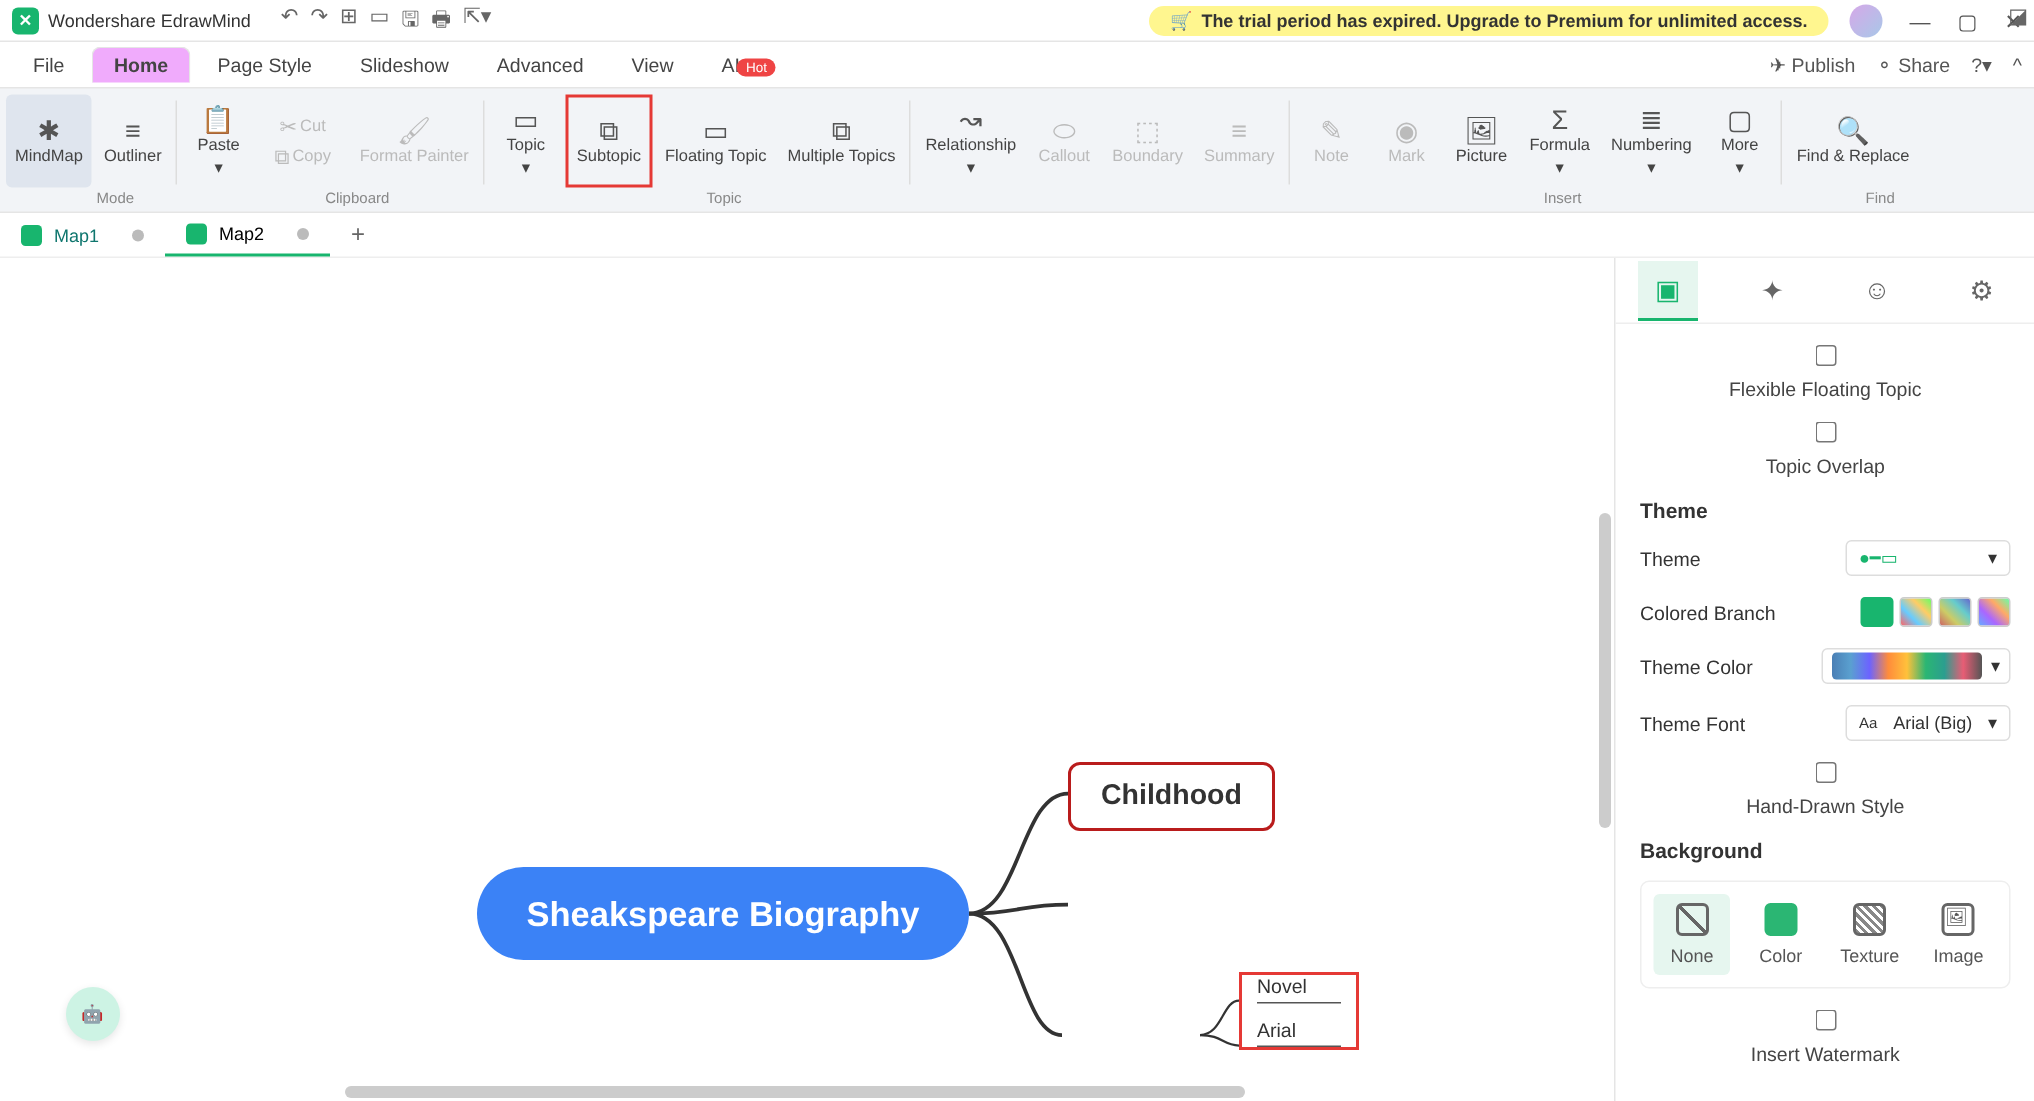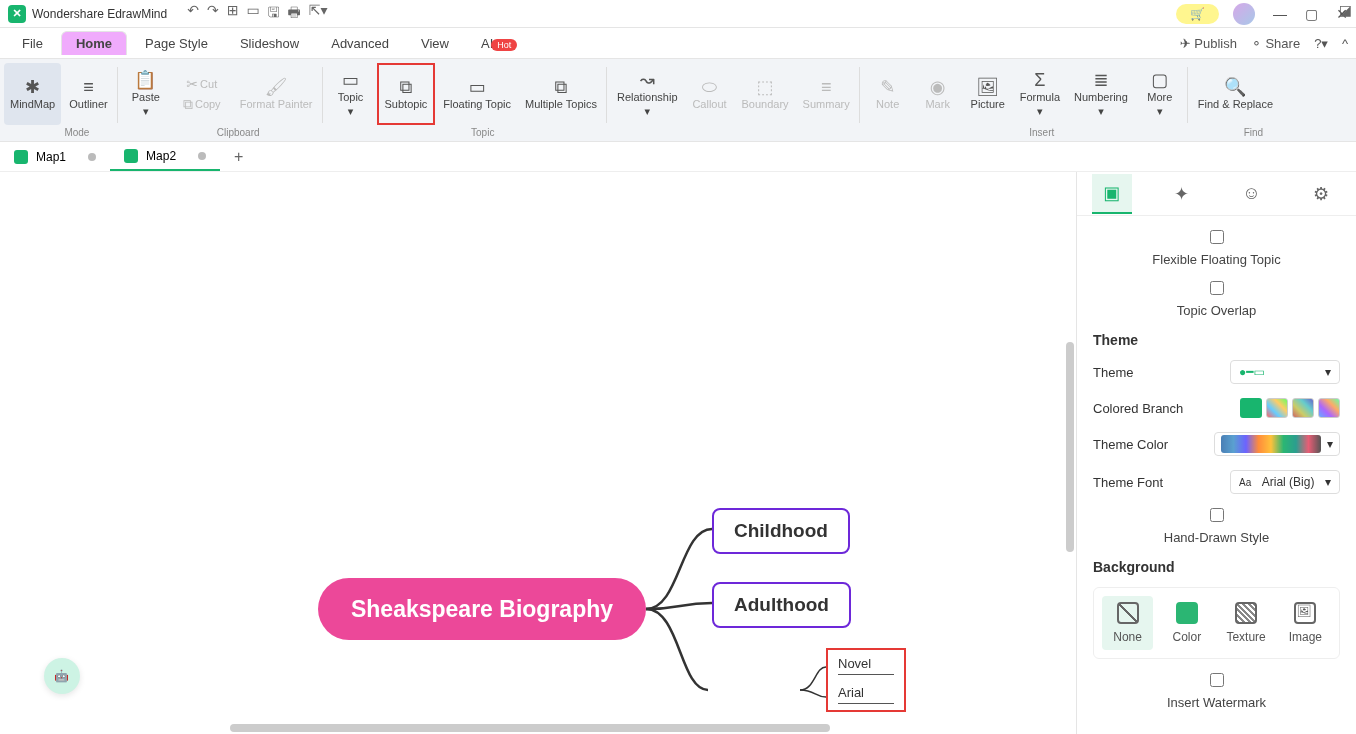--- a/index.html
+++ b/index.html
@@ -23,21 +23,21 @@
 .rgroup:last-child:after{display:none;}
 .rrow { display:flex; gap:2px; flex:1;}
 .rbtn { display:flex; flex-direction:column; align-items:center; justify-content:center; min-width:48px; padding:4px 6px; cursor:pointer; font-size:11px; color:#444; gap:2px;}
 .rbtn .ico { font-size:18px; line-height:1; color:#555;}
 .rbtn.sel { background:#dfe5ee; border-radius:4px;}
 .rbtn.disabled { color:#bbb; }
 .rbtn.disabled .ico { color:#bbb;}
 .rbtn.highlight { border:2px solid #e53935; }
 .rlabel { font-size:10px; color:#888; padding:2px 0 3px 0;margin-left:36px;}
 .tabsbar { height:30px; background:#fff; border-bottom:1px solid #eee; display:flex; align-items:center;}
-.doctab { display:flex; align-items:center; gap:8px; padding:0 14px; height:100%; font-size:12px; color:#000000; position:relative;}
+.doctab { display:flex; align-items:center; gap:8px; padding:0 14px; height:100%; font-size:12px; color:#0f766e; position:relative;}
 .doctab .dot { width:8px;height:8px;border-radius:50%;background:#bbb;margin-left:14px;}
 .doctab.active { border-bottom:2px solid #18b56e; color:#000;}
 .dtab-icon { width:14px;height:14px;background:#18b56e;border-radius:3px;}
 .addtab { margin-left:6px; font-size:16px; color:#666; cursor:pointer; padding:0 8px;}
 .workspace { position:relative; height:562px; display:flex; }
 .canvas { flex:1; position:relative; background:#fff; overflow:hidden;}
 .panel { width:280px; border-left:1px solid #e5e5e5; background:#fff; display:flex; flex-direction:column;}
 .ptabs { height:44px; display:flex; align-items:center; justify-content:space-around; border-bottom:1px solid #eee;}
 .ptab { width:40px; height:40px; display:flex;align-items:center;justify-content:center; color:#666; font-size:18px; cursor:pointer;}
 .ptab.active { background:#e6f6ef; border-bottom:2px solid #18b56e; color:#18b56e;}
@@ -49,26 +49,26 @@
 .pselect { border:1px solid #ddd; border-radius:4px; padding:4px 8px; font-size:12px; min-width:110px; display:flex; align-items:center; justify-content:space-between; gap:6px;}
 .swatches { display:flex; gap:4px;}
 .sw { width:22px; height:20px; border:1px solid #ccc; border-radius:3px;}
 .sw.sel{border:2px solid #18b56e;}
 .colstrip { height:18px; width:100px; background:linear-gradient(90deg,#4a7fb5,#5aa0d0,#6c63ff,#ff8c3b,#ffc13b,#2bb673,#2b9e8f,#e85d75,#555); border-radius:3px;}
 .bgopts { display:flex; gap:8px; border:1px solid #eee; border-radius:6px; padding:8px;}
 .bgopt { flex:1; display:flex; flex-direction:column; align-items:center; gap:6px; font-size:12px; color:#555; padding:6px 0; cursor:pointer; border-radius:4px;}
 .bgopt.sel { background:#e6f6ef;}
 .bgico { width:22px;height:22px; border:2px solid #666; border-radius:4px; position:relative;}
 
-.central { position:absolute; left:318px; top:406px; width:328px; height:62px; background:#ec4899; border-radius:32px; color:#fff; font-size:23px; font-weight:600; display:flex;align-items:center;justify-content:center;}
-.node { position:absolute; border:2px solid #6d28d9; border-radius:8px; padding:10px 20px; font-size:19px; font-weight:600; background:#fff;}
+.central { position:absolute; left:318px; top:406px; width:328px; height:62px; background:#3b82f6; border-radius:32px; color:#fff; font-size:23px; font-weight:600; display:flex;align-items:center;justify-content:center;}
+.node { position:absolute; border:2px solid #b91c1c; border-radius:8px; padding:10px 20px; font-size:19px; font-weight:600; background:#fff;}
 .n1 { left:712px; top:336px;}
 .n2 { left:712px; top:410px;}
 .n3 { left:708px; top:497px; padding:10px 26px;}
-.subgrp { position:absolute; left:826px; top:476px; width:80px; height:64px; border:2px solid #e53935; display:flex; flex-direction:column; justify-content:center; gap:10px; padding:0 10px;}
+.subgrp { position:absolute; left:826px; top:476px; width:80px; height:52px; border:2px solid #e53935; display:flex; flex-direction:column; justify-content:center; gap:10px; padding:0 10px;}
 .subitem { border-bottom:1px solid #555; font-size:13px; padding-bottom:3px;}
 
 .connectors { position:absolute; left:0; top:0; pointer-events:none;}
 .chat-fab { position:absolute; left:44px; bottom:40px; width:36px;height:36px; border-radius:50%; background:#cdf3e4; display:flex;align-items:center;justify-content:center; box-shadow:0 2px 6px rgba(0,0,0,.1);}
 .vscroll { position:absolute; right:2px; top:170px; width:8px; height:210px; background:#ccc; border-radius:4px;}
 .hscroll { position:absolute; left:230px; bottom:2px; width:600px; height:8px; background:#ccc; border-radius:4px;}
 .panel-toggle{position:absolute;right:4px;top:2px;font-size:14px;color:#666;}
 .tiny{font-size:11px;}
 </style>
 </head>
@@ -81,20 +81,21 @@
     <span>↶</span>
     <span>↷</span>
     <span>⊞</span>
     <span>▭</span>
     <span>🖫</span>
     <span>🖶</span>
     <span>⇱▾</span>
   </div>
   <div class="trial">
     <span>🛒</span>
+    <span>The trial period has expired. Upgrade to Premium for unlimited access.</span>
   </div>
   <div class="avatar"></div>
   <div class="win-ctrls">
     <span>—</span>
     <span>▢</span>
     <span>✕</span>
   </div>
 </div>
 
 <div class="menubar">
@@ -257,21 +258,20 @@
   <div class="canvas">
     <svg class="connectors" width="1076" height="562">
       <path d="M 646 437 C 680 437 680 357 712 357" stroke="#333" stroke-width="2.5" fill="none"></path>
       <path d="M 646 437 C 680 437 680 431 712 431" stroke="#333" stroke-width="2.5" fill="none"></path>
       <path d="M 646 437 C 680 437 680 518 708 518" stroke="#333" stroke-width="2.5" fill="none"></path>
       <path d="M 800 518 C 815 518 815 495 826 495" stroke="#333" stroke-width="1.5" fill="none"></path>
       <path d="M 800 518 C 815 518 815 525 826 525" stroke="#333" stroke-width="1.5" fill="none"></path>
     </svg>
     <div class="central">Sheakspeare Biography</div>
     <div class="node n1">Childhood</div>
-    <div class="node n2">Adulthood</div>
     <div class="subgrp">
       <div class="subitem">Novel</div>
       <div class="subitem">Arial</div>
     </div>
     <div class="chat-fab">
         <span>🤖</span>
       </div>
     <div class="vscroll"></div>
     <div class="hscroll"></div>
   </div>

